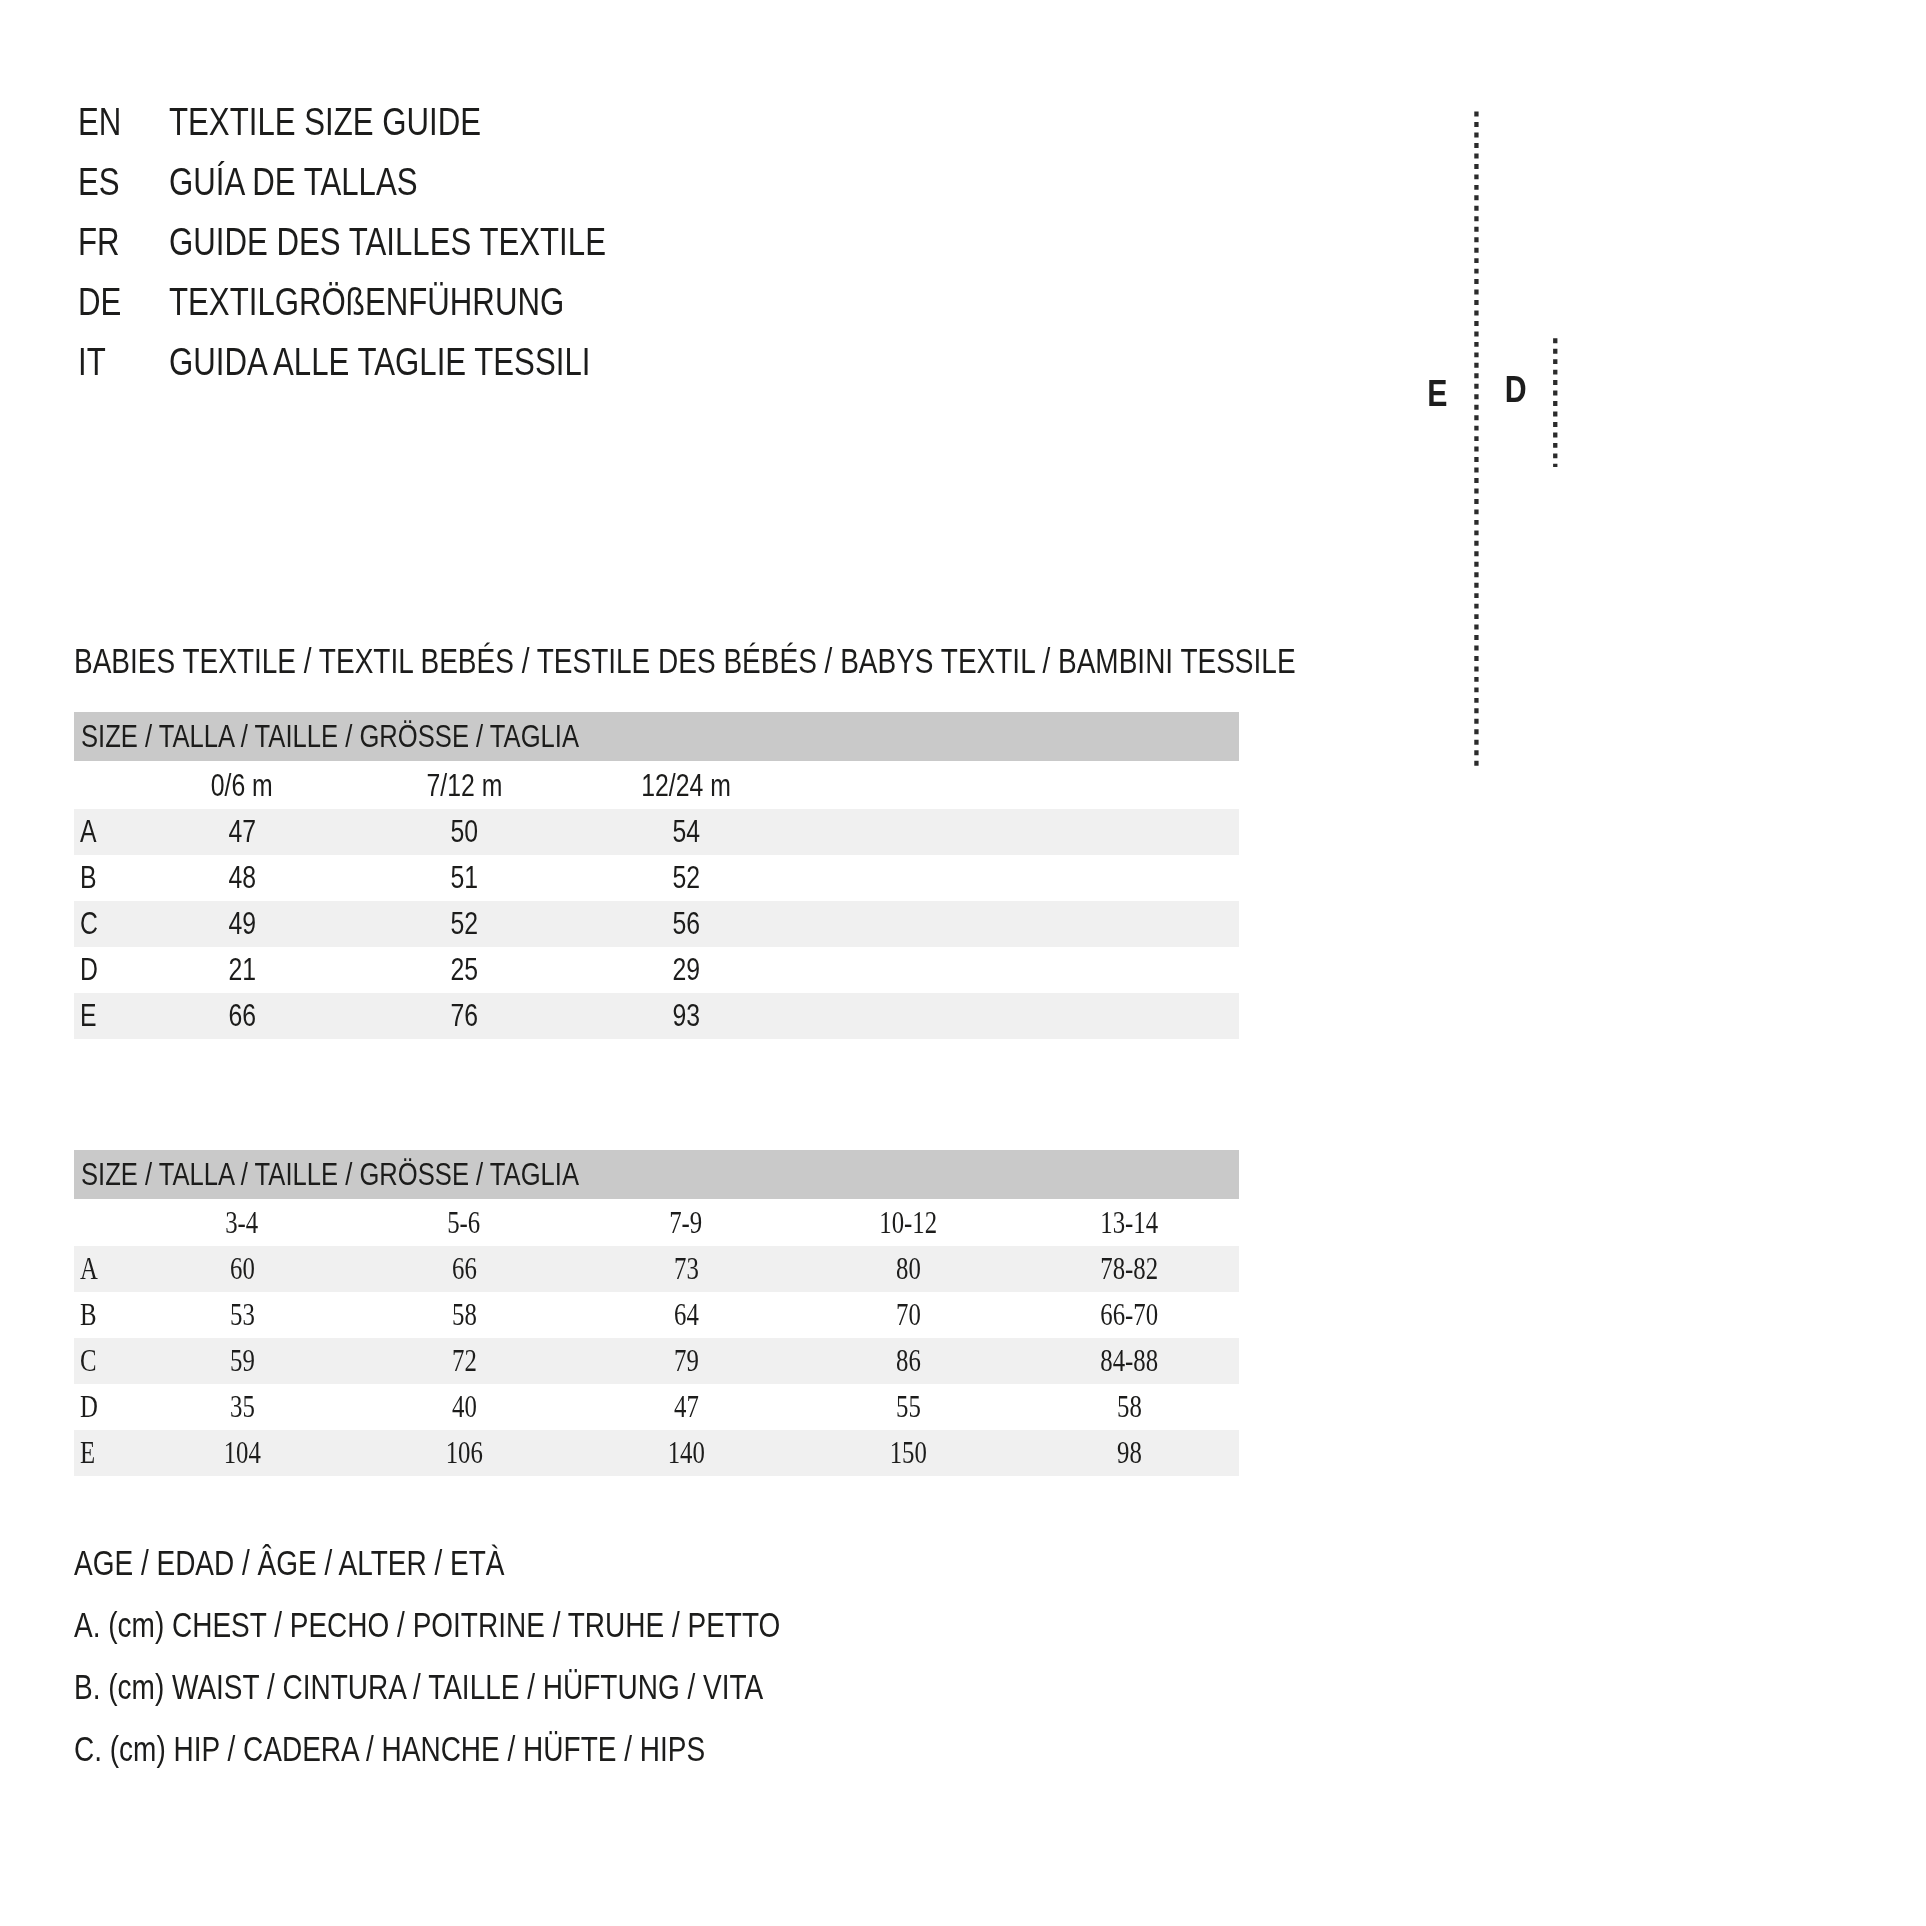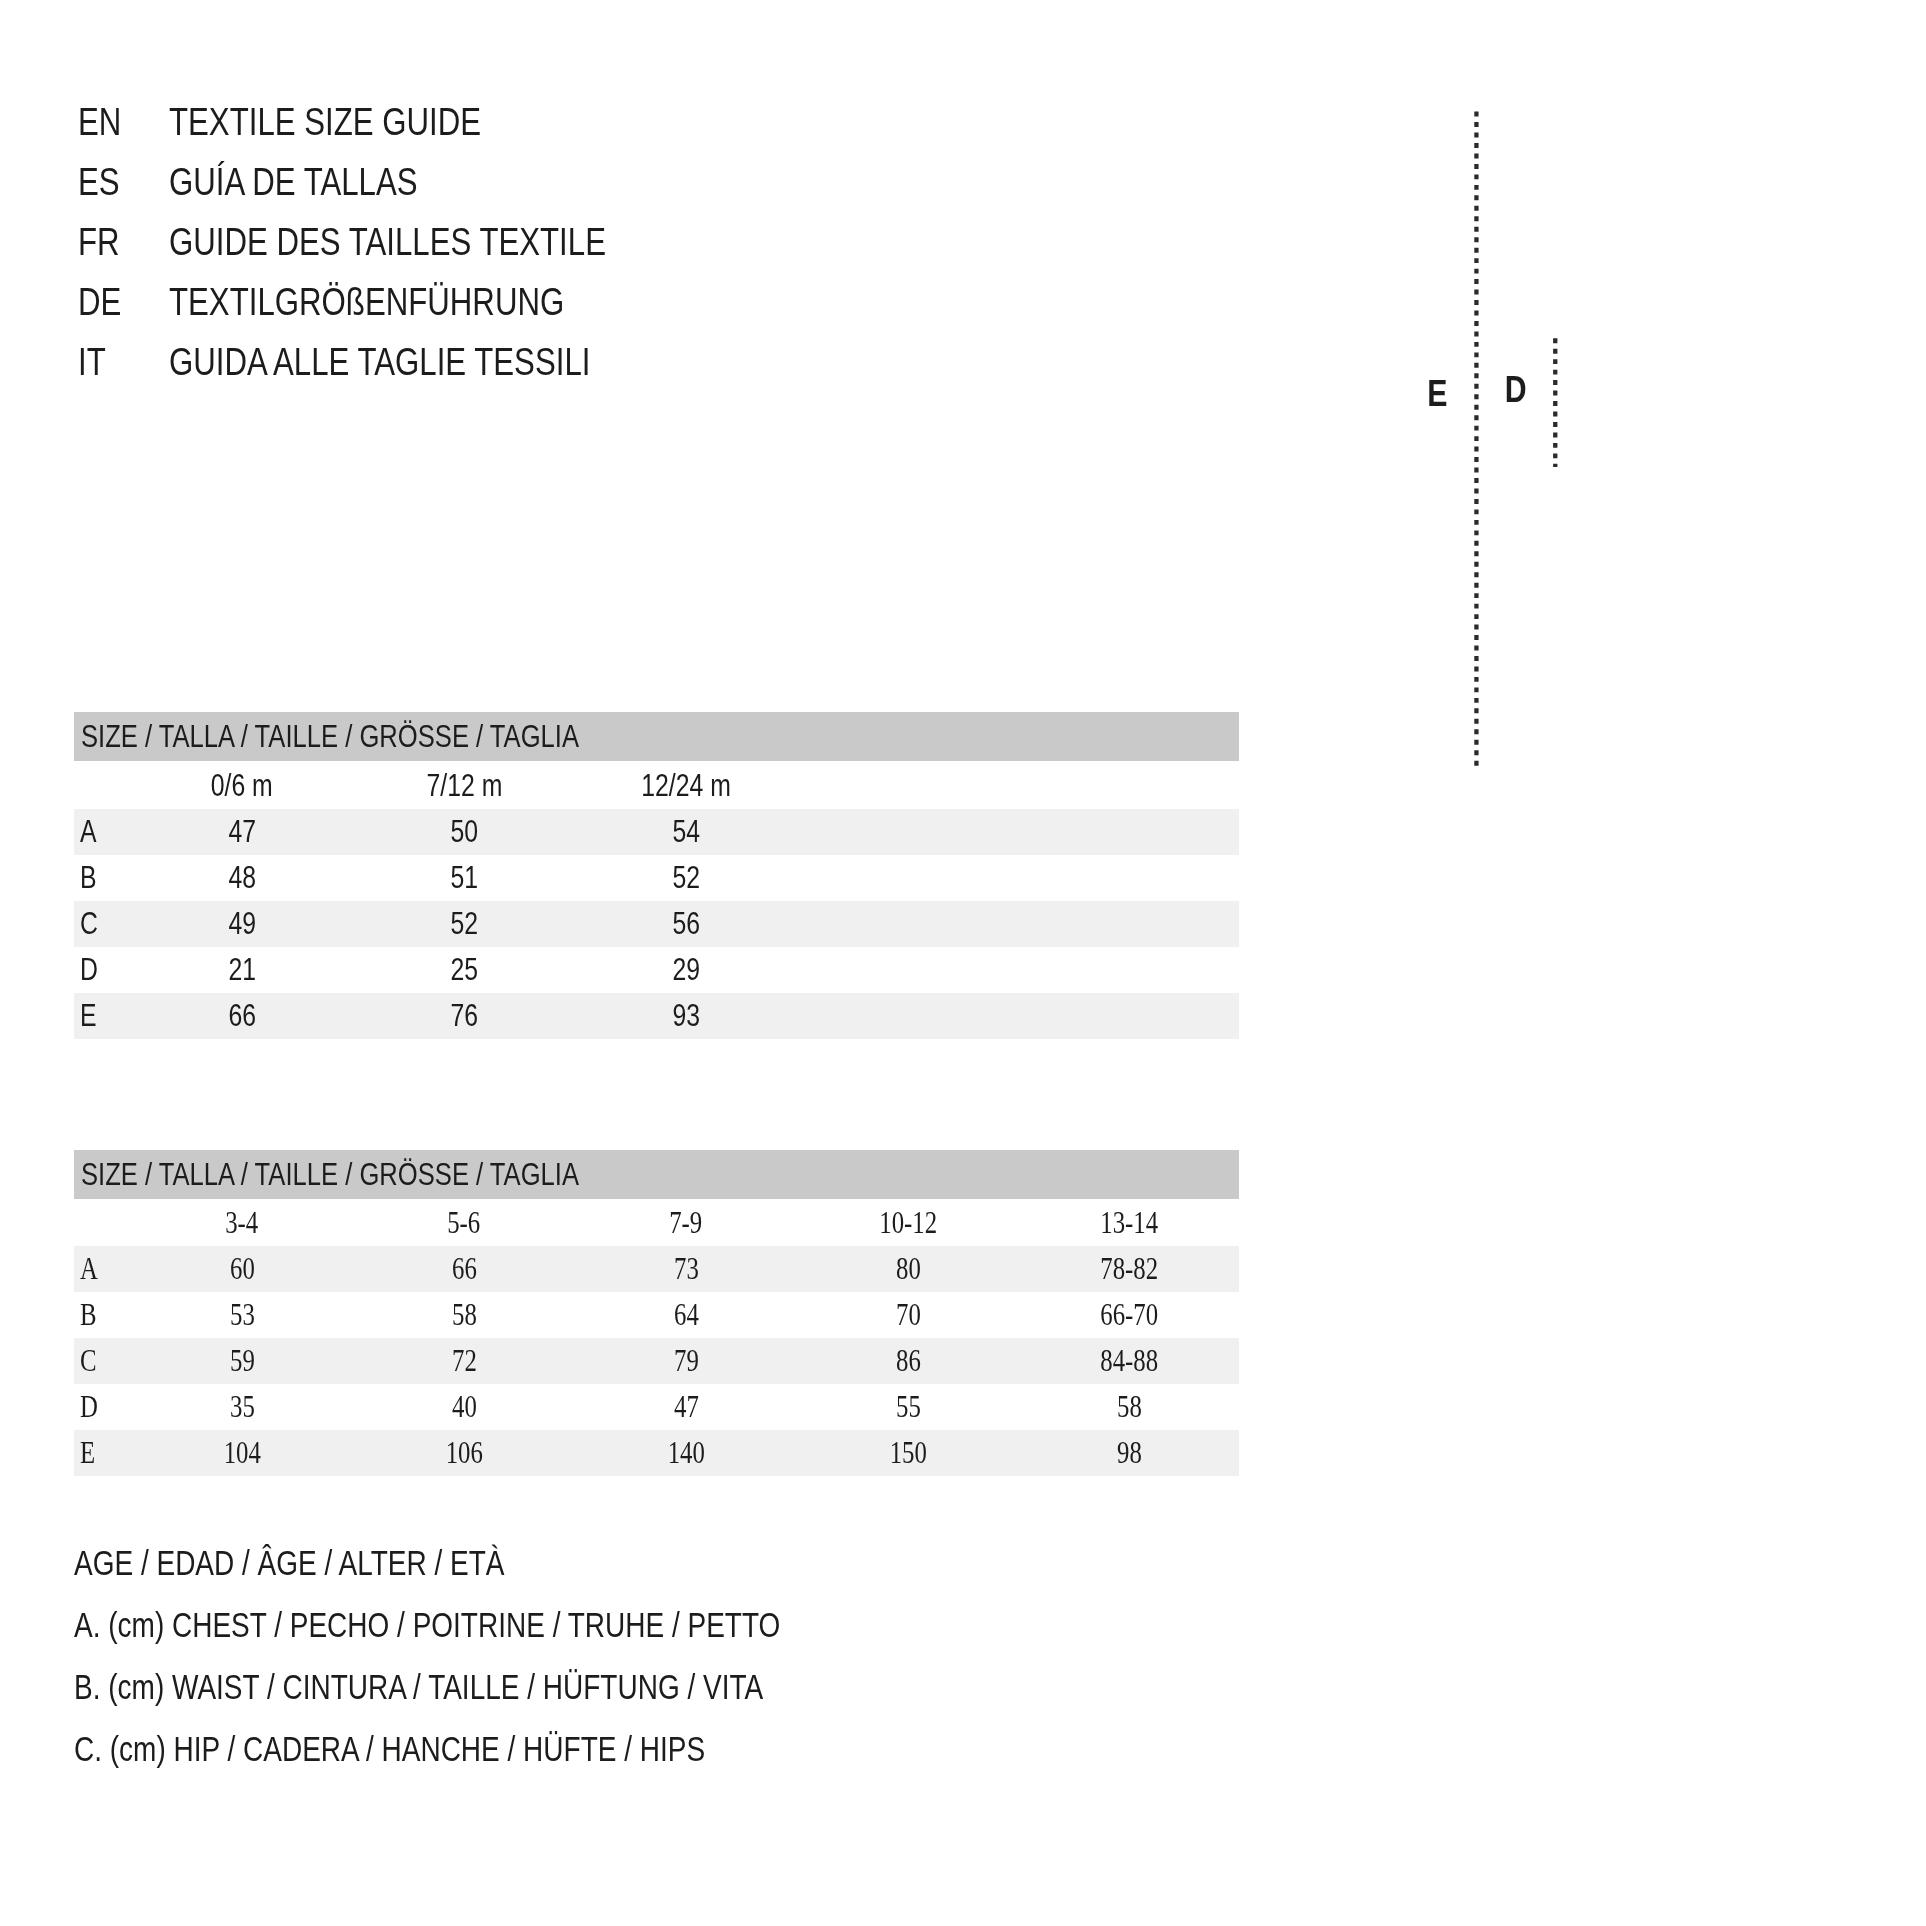--- a/index.html
+++ b/index.html
@@ -114,20 +114,21 @@
         <text class="mlabel" dominant-baseline="central" font-size="62" fill="#1d1d1d">C</text>
       </g>
     <g transform="translate(162 470) scale(.82 1)">
         <text class="mlabel" dominant-baseline="central" font-size="60" fill="#1d1d1d">D</text>
       </g>
     <g transform="translate(36 477) scale(.82 1)">
         <text class="mlabel" dominant-baseline="central" font-size="60" fill="#1d1d1d">E</text>
       </g>
   </svg>
 
+  <h2 class="section-heading" style="top:641px; margin:0; font-weight:normal;"><span class="cond">BABIES TEXTILE / TEXTIL BEBÉS / TESTILE DES BÉBÉS / BABYS TEXTIL / BAMBINI TESSILE</span></h2>
   <div class="size-bar" style="top:712px;">
       <span class="cond">SIZE / TALLA / TAILLE / GRÖSSE / TAGLIA</span>
     </div>
   <div class="grid-table" style="top:762px;" id="babiesTable">
       <div class="t-row colhead">
         <div class="t-cell letter"></div>
         <div class="t-cell"><span class="cond-c">0/6 m</span></div>
         <div class="t-cell"><span class="cond-c">7/12 m</span></div>
         <div class="t-cell"><span class="cond-c">12/24 m</span></div>
         <div class="t-cell"></div>

